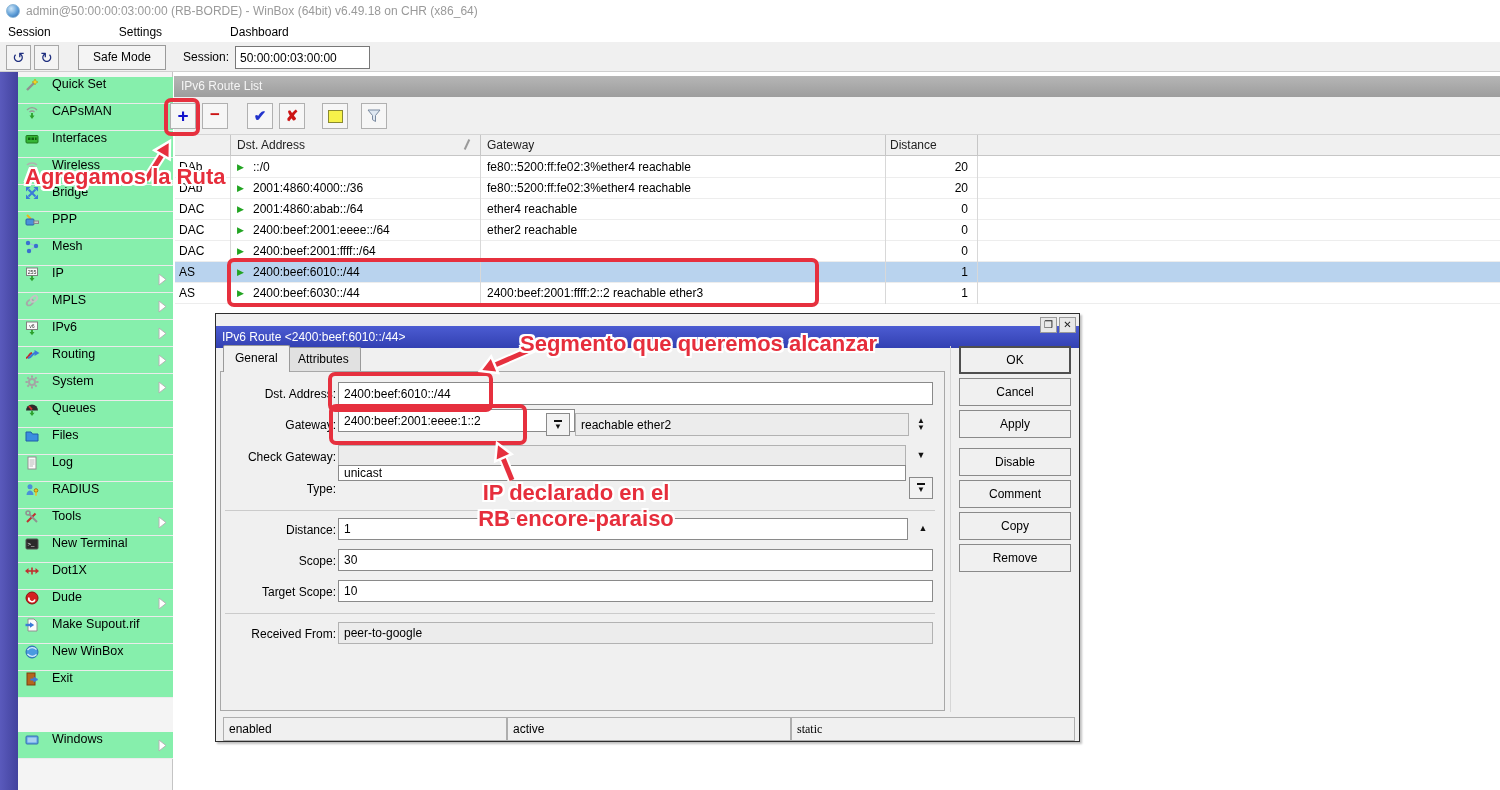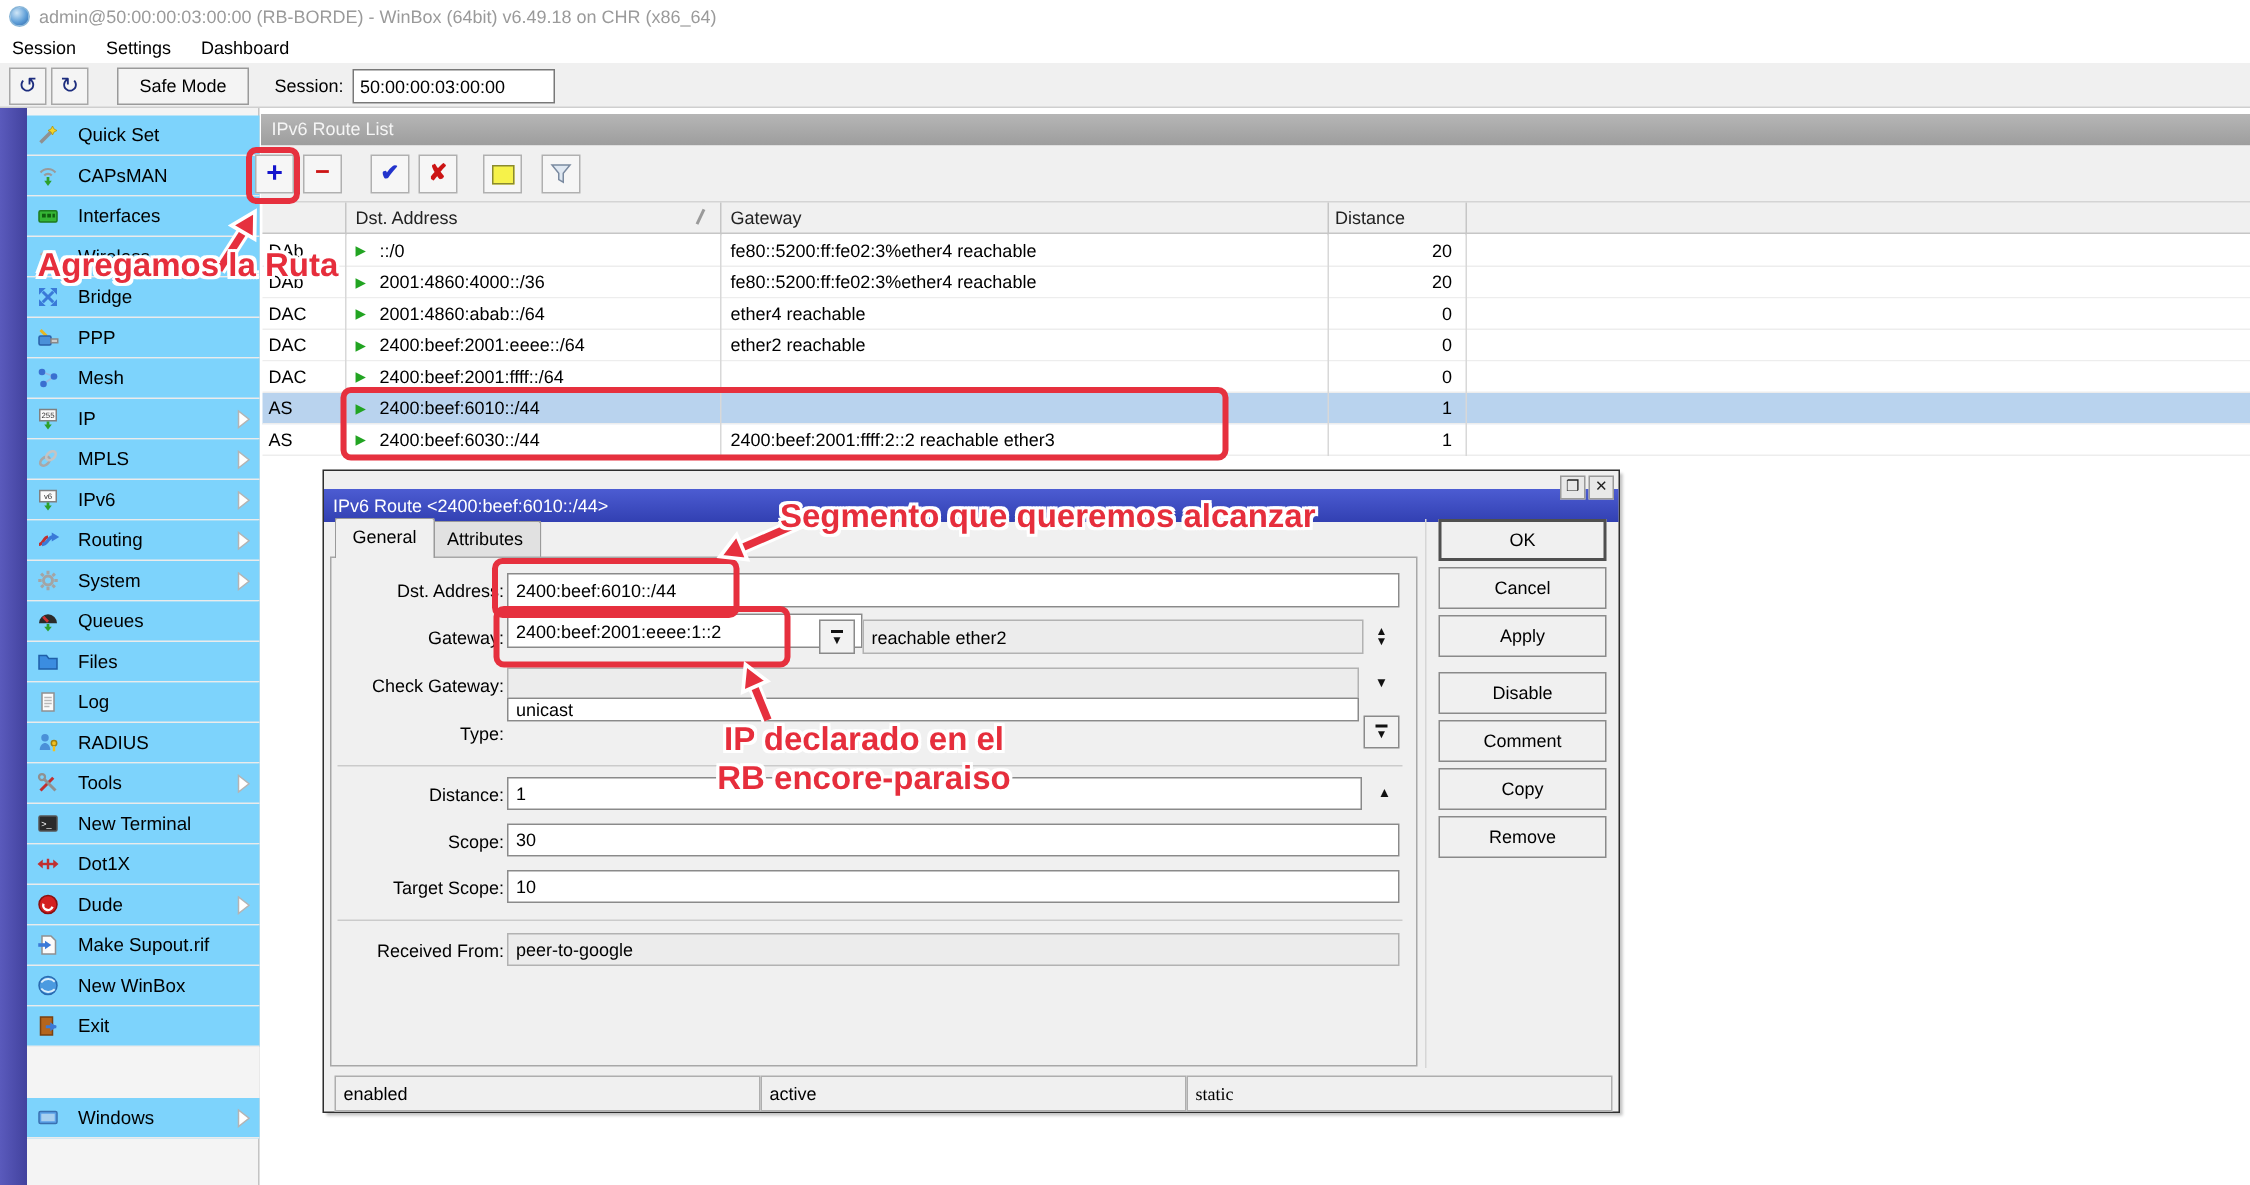--- a/index.html
+++ b/index.html
@@ -6,37 +6,37 @@
   html,body{width:1500px;height:790px;background:#fff;overflow:hidden;
     font-family:"Liberation Sans", sans-serif;font-size:12px;color:#000;}
   .abs{position:absolute;}
 
   
   #titlebar{left:0;top:0;width:1500px;height:22px;background:#fff;}
   #app-icon{left:6px;top:4px;width:14px;height:14px;border-radius:50%;
     background:radial-gradient(circle at 35% 30%, #cfe6f7 0%, #5f9fd8 55%, #2a62a8 100%);
     border:1px solid #89b6d8;}
   #title-text{left:26px;top:4px;color:#9a9a9a;white-space:nowrap;}
-  #menubar{left:0;top:22px;width:1500px;height:20px;background:#fff;display:flex;align-items:center;}
+  #menubar{left:0;top:22px;width:1500px;height:20px;background:#fff;display:flex;align-items:center;gap:48px;}
   .menu-item{padding:0 12px 0 8px;height:20px;line-height:20px;cursor:default;}
   #topbar{left:0;top:42px;width:1500px;height:30px;background:#f0f0f0;border-bottom:1px solid #cfcfcf;}
   .tbtn{position:absolute;top:3px;width:25px;height:25px;background:#f4f4f4;border:1px solid #a8a8a8;
     text-align:center;line-height:23px;color:#1d2d7e;font-size:15px;}
   #safe-mode{left:78px;top:3px;width:88px;height:25px;position:absolute;background:#f4f4f4;
     border:1px solid #9a9a9a;text-align:center;line-height:23px;}
   #session-label{left:183px;top:8px;}
   #session-input{left:235px;top:4px;width:135px;height:23px;position:absolute;border:1px solid #787878;
     background:#fff;padding:0 4px;font-family:inherit;font-size:12px;}
 
   
   #sidebar{left:0;top:72px;width:173px;height:718px;background:#f4f4f4;border-right:1px solid #c4c4c4;}
   #sidebar-strip{left:0;top:0;width:18px;height:718px;background:linear-gradient(to right,#5a5abc,#42429e);}
   #sidebar-items{left:18px;top:0;width:155px;height:718px;padding-top:5px;}
-  .sb-item{position:relative;height:27px;display:flex;align-items:center;
-    border-bottom:1px solid #ebebeb;background:#7dd3fc;cursor:default;}
+  .sb-item{position:relative;height:27px;display:flex;
+    border-bottom:1px solid #ebebeb;background:#86efac;cursor:default;}
   .sb-item .ic{width:16px;height:16px;margin-left:6px;flex:none;}
   .sb-item .lbl{margin-left:12px;font-size:12.5px;white-space:nowrap;}
   .sb-gap{height:34px;background:#f4f4f4;}
   .sub{position:absolute;right:6px;top:7px;width:9px;height:13px;}
 
   
   #rl-caption{left:174px;top:76px;width:1326px;height:21px;
     background:linear-gradient(#b6b6b6,#9d9d9d);color:#f5f5f5;line-height:21px;padding-left:7px;}
   #rl-toolbar{left:174px;top:97px;width:1326px;height:37px;background:#f0f0f0;}
   .rl-btn{position:absolute;top:6px;width:26px;height:26px;border:1px solid #b0b0b0;background:#f6f6f6;

